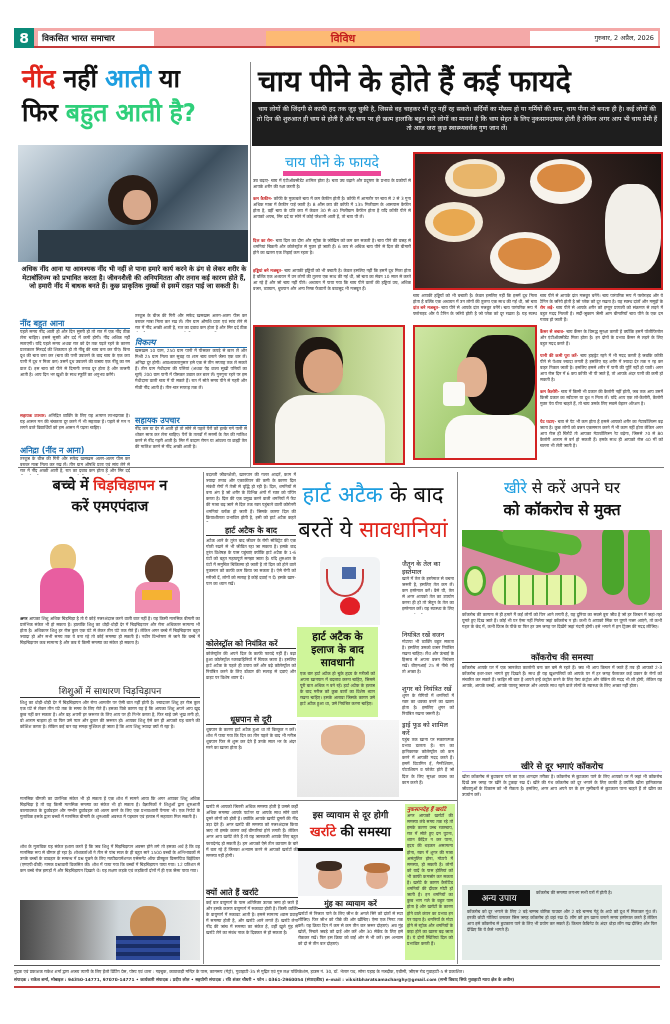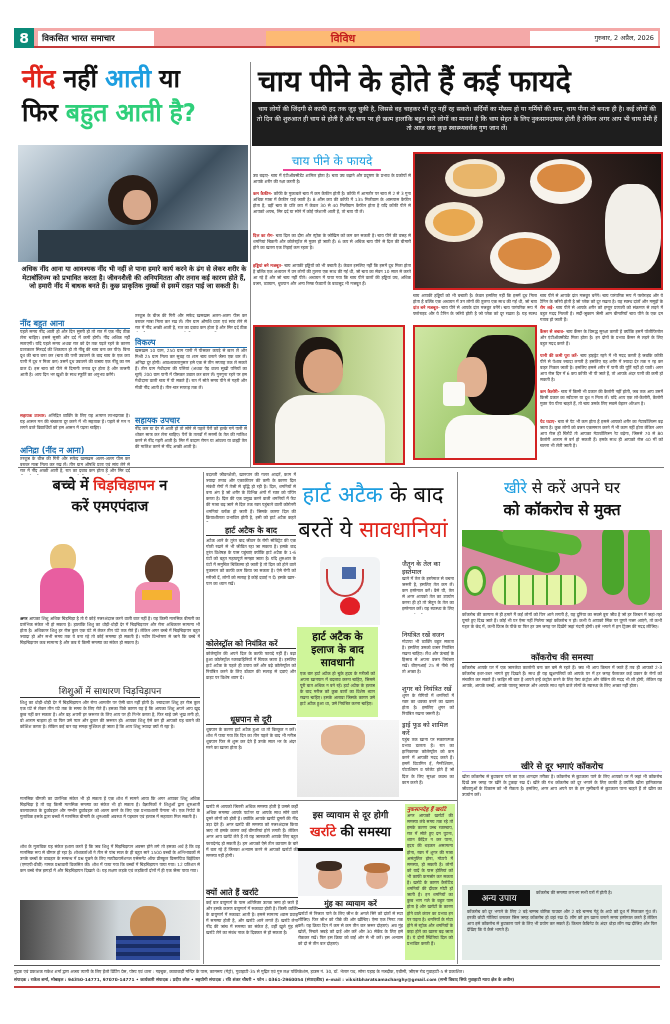--- a/index.html
+++ b/index.html
@@ -43,34 +43,34 @@
 
 <div class="abs" style="left:20px;top:317px;width:110px;">
   <div class="sh blue" style="font-size:8px;border-color:#1d6fb0;color:#1d6fb0;">नींद बहुत आना</div>
   <div class="t" style="height:84px;">पहले समय नींद आती हो और दिन सुस्ती हो तो रात में एक नींद ठीक लेना चाहिए। इससे सुस्ती और दर्द में कमी होगी। नींद अधिक नहीं सताएगी। यदि पहले समय अथवा रात को देर तक पढ़ते रहने के कारण प्रातःकाल सिरदर्द की शिकायत हो तो नींबू की चाय बना कर पीएं। बिना दूध की चाय बना कर (चाय की पत्ती उबालने के बाद चाय के एक कप पानी में दूध न मिला कर) उसमें दूध उबालने की बजाय एक नींबू का रस डाल दें। इस चाय को पीने से दिमागी तनाव दूर होता है और ताजगी आती है। आप दिन भर खुशी के साथ स्फूर्ति का अनुभव करेंगे।</div>
   <div class="t" style="height:28px;"><span class="mark">सहायक उपचार:</span> <span>अनिद्रित व्यक्ति के लिए यह अत्यन्त लाभदायक है। यह आसन मन की चंचलता दूर करने में भी सहायक है। पहले से मन न लगने वाले विद्यार्थियों को इस आसन में पढ़ना चाहिए।</span></div>
   <div class="sh" style="font-size:8px;color:#1d6fb0;border-color:#1d6fb0;margin-top:3px;">अनिद्रा (नींद न आना)</div>
   <div class="t" style="height:19px;">तरबूज के बीज की गिरी और सफेद खसखस अलग-अलग पीस कर बराबर मात्रा मिला कर रख लें। तीन ग्राम औषधि प्रातः एवं सांय लेने से रात में नींद अच्छी आती है, रात का दबाव कम होता है और सिर दर्द ठीक होता है। आवश्यकतानुसार एक से तीन सप्ताह तक लें।</div>
 </div>
 <div class="abs" style="left:135px;top:313px;width:112px;">
   <div class="t" style="height:19px;">तरबूज के बीज की गिरी और सफेद खसखस अलग-अलग पीस कर बराबर मात्रा मिला कर रख लें। तीन ग्राम औषधि प्रातः एवं सांय लेने से रात में नींद अच्छी आती है, रात का दबाव कम होता है और सिर दर्द ठीक होता है। आवश्यकतानुसार एक से तीन सप्ताह तक लें।</div>
-  <div class="sh" style="font-size:8px;color:#1d6fb0;border-color:#1d6fb0;margin-top:4px;">विकल्प</div>
+  <div class="sh" style="font-size:8px;color:#1d6fb0;border-color:#1d6fb0;margin-top:4px;font-style:italic;">विकल्प</div>
   <div class="t" style="height:62px;">खसखस 10 ग्राम, 250 ग्राम पानी में पीसकर कपड़े से छान लें और मिश्री 25 ग्राम मिला कर सुबह या शाम चाय बनाने जैसा एक बार लें। अनिद्रा दूर होगी। आवश्यकतानुसार इसे एक से तीन सप्ताह तक ले सकते हैं। तीन ग्राम मेथीदाना की पत्तियां (अथवा पेड़ वाला सूखी पत्तियों का चूर्ण) 200 ग्राम पानी में पीसकर उबाल कर छान लें। गुनगुना रहने पर इस मेथीदाना वाली चाय में पी सकते हैं। रात में सोते समय पीने से गहरी और मीठी नींद आती है। तीन-चार सप्ताह तक लें।</div>
   <div class="sh" style="font-size:8px;color:#1d6fb0;border-color:#1d6fb0;margin-top:4px;">सहायक उपचार</div>
   <div class="t" style="height:38px;">नींद कम या देर से आती हो तो सोने से पहले पैरों को हल्के गर्म पानी से धोकर साफ कर लेना चाहिए। पैरों के तलवों में सरसों के तेल की मालिश करने से नींद गहरी आती है। सिर में बादाम रोगन या आंवला या ब्राह्मी तेल की मालिश करने से नींद अच्छी आती है।</div>
 </div>
 
 <div class="abs" style="left:258px;top:62px;width:405px;font-size:29px;font-weight:bold;line-height:38px;color:#111;font-family:'DejaVu Sans Condensed','DejaVu Sans',sans-serif;white-space:nowrap;">चाय पीने के होते हैं कई फायदे</div>
 <div class="abs" style="left:252px;top:102px;width:410px;height:44px;background:#1e1e1e;padding:2px 4px;">
   <div style="color:#fff;font-size:6.3px;line-height:9.6px;text-align:center;">चाय लोगों की जिंदगी से काफी हद तक जुड़ चुकी है, जिससे वह चाहकर भी दूर नहीं रह सकते। सर्दियों का मौसम हो या गर्मियों की शाम, चाय पीना तो बनता ही है। कई लोगों की तो दिन की शुरुआत ही चाय से होती है और चाय पर ही खत्म हालांकि बहुत सारे लोगों का मानना है कि चाय सेहत के लिए नुकसानदायक होती है लेकिन अगर आप भी चाय प्रेमी हैं तो आज जरा कुछ स्वास्थ्यवर्धक गुण जान लें।</div>
 </div>
 <div class="abs vr" style="left:250px;top:62px;height:405px;"></div>
 
 <div class="abs" style="left:253px;top:152px;width:158px;">
-  <div style="font-size:12px;color:#1d9ee0;text-align:center;border-bottom:2px solid #ec4899;margin:0 30px 2px;">चाय पीने के फायदे</div>
+  <div style="font-size:14px;color:#1d9ee0;text-align:center;border-bottom:5px solid #ec4899;margin:0 30px 2px;">चाय पीने के फायदे</div>
   <div class="t" style="height:18px;">उम्र बढ़ाए- चाय में एंटीऑक्सीडेंट शामिल होता है। चाय उम्र बढ़ाने और प्रदूषण के प्रभाव के प्रकोपों से आपके शरीर की रक्षा करती है।</div>
   <div class="t" style="height:42px;"><span class="mark">कम कैफीन-</span> <span>कॉफी के मुकाबले चाय में कम कैफीन होती है। कॉफी में आमतौर पर चाय से 2 से 3 गुना अधिक मात्रा में कैफीन पाई जाती है। 8 औंस कप की कॉफी में 135 मिलीग्राम के आसपास कैफीन होता है, वहीं चाय के प्रति कप में केवल 30 से 40 मिलीग्राम कैफीन होता है यदि कॉफी पीने से आपको अपच, सिर दर्द या सोने में कोई परेशानी आती है, तो चाय पी लें।</span></div>
   <div class="t" style="height:30px;"><span class="mark">दिल का रोग-</span> <span>चाय दिल का दौरा और स्ट्रोक के जोखिम को कम कर सकती है। चाय पीने की वजह से धमनियां चिकनी और कोलेस्ट्रॉल से मुक्त हो जाती हैं। 6 कप से अधिक चाय पीने से दिल की बीमारी होने का खतरा एक तिहाई कम रहता है।</span></div>
   <div class="t" style="height:24px;"><span class="mark">हड्डियां बने मजबूत-</span> <span>चाय आपकी हड्डियों को भी बचाती है। केवल इसलिए नहीं कि इसमें दूध मिला होता है बल्कि एक अध्ययन में उन लोगों की तुलना एक साथ की गई थी, जो चाय का सेवन 10 साल से करते आ रहे हैं और जो चाय नहीं पीते। अध्ययन में पाया गया कि चाय पीने वालों की हड्डियां उम्र, अधिक वजन, व्यायाम, धूम्रपान और अन्य रिस्क फैक्टरों के बावजूद भी मजबूत हैं।</span></div>
 </div>
 <div class="abs photo" style="left:413px;top:152px;width:250px;height:138px;border:2px solid #d32222;background:radial-gradient(circle at 30% 70%,#5a3d35 0%,#3b2622 45%,#1a1412 100%);">
   <div class="abs" style="left:30px;top:5px;width:60px;height:38px;border-radius:50%;background:#f3ead8;"></div>
   <div class="abs" style="left:38px;top:10px;width:44px;height:25px;border-radius:40%;background:#e8b56a;"></div>
   <div class="abs" style="left:10px;top:48px;width:58px;height:40px;border-radius:50%;background:#f3ead8;"></div>
   <div class="abs" style="left:18px;top:55px;width:42px;height:27px;border-radius:50%;background:#e8a850;"></div>

